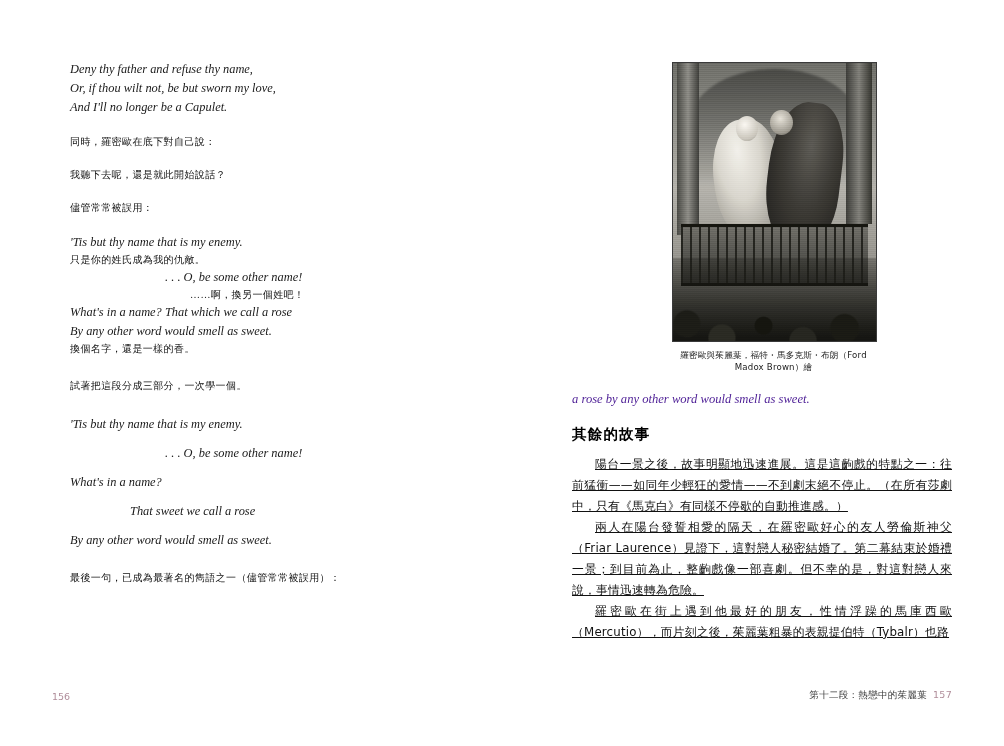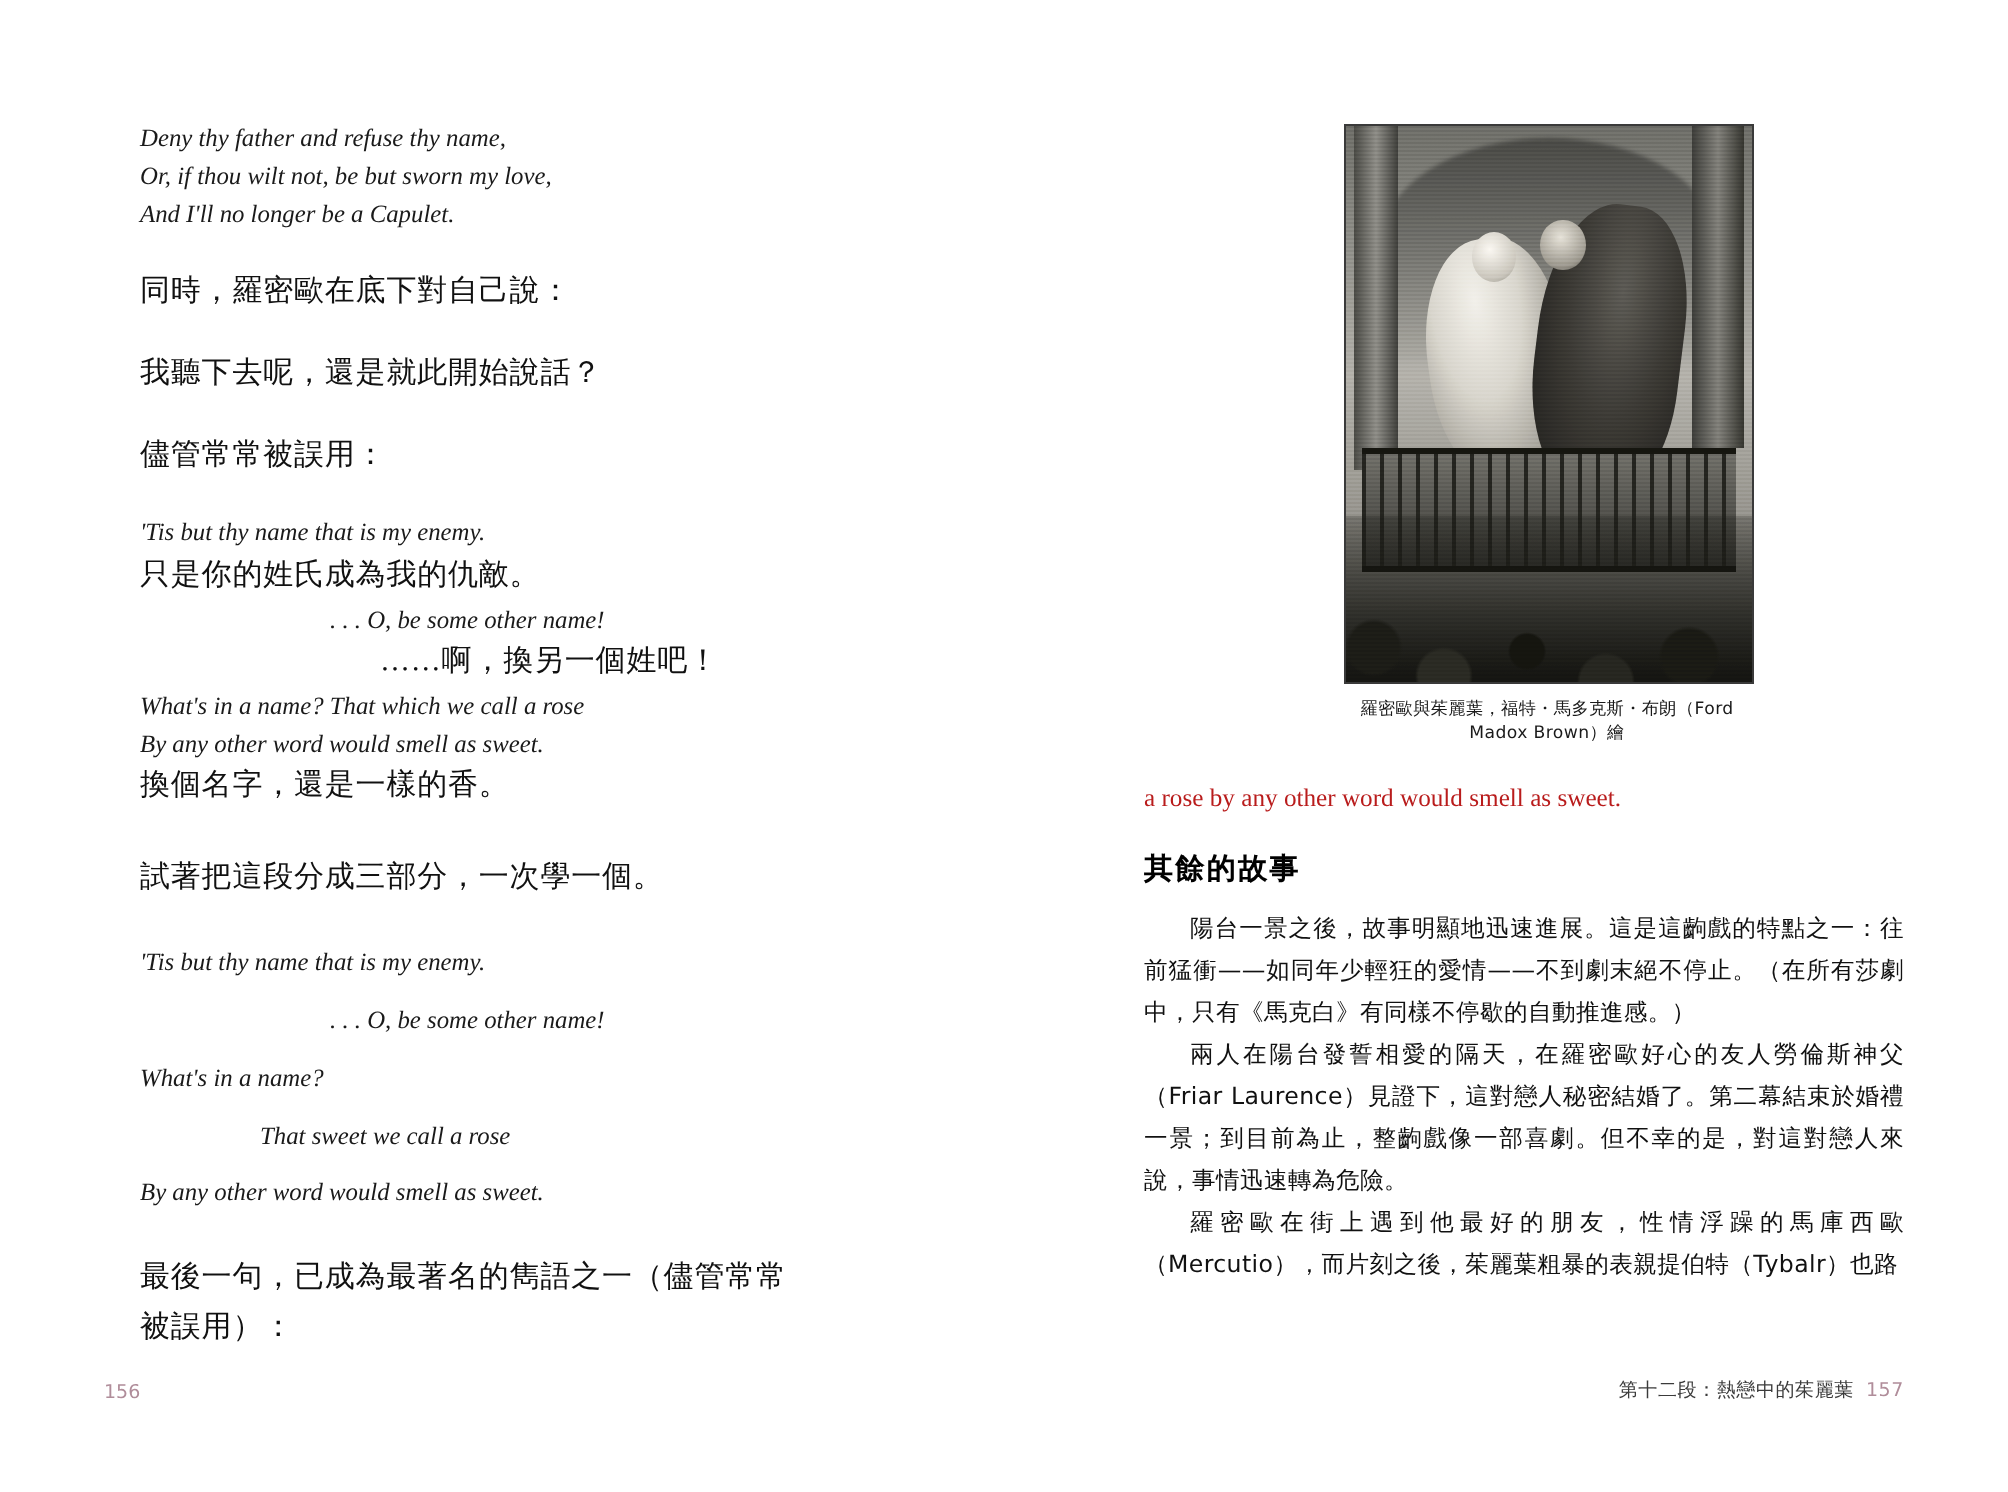--- a/index.html
+++ b/index.html
@@ -56,34 +56,34 @@
 
   .en {
     font-family: "Liberation Serif", serif;
     font-style: italic;
     font-size: 12.4px;
     line-height: 1.52;
     color: #1a1a1a;
   }
   .zh {
     font-family: Liberation Serif, serif;
-    font-size: 15px;
+    font-size: 10px;
     line-height: 1.62;
     color: #111111;
     letter-spacing: .4px;
   }
   .zh-body {
     font-family: "DejaVu Sans", "Liberation Sans", sans-serif;
     font-size: 11.8px;
     line-height: 1.78;
     color: #111111;
     letter-spacing: .2px;
     text-align: justify;
   }
-  .indent { text-indent: 23px; }
+  .indent { text-indent: 23px; text-decoration: underline; }
 
   .gap-sm { height: 10px; }
   .gap-md { height: 17px; }
   .gap-lg { height: 21px; }
 
   .ind1 { margin-left: 60px; }
   .ind2 { margin-left: 95px; }
   .ind3 { margin-left: 120px; }
 
   
@@ -213,22 +213,23 @@
     right: 52px;
     bottom: 44px;
     font-family: "DejaVu Sans", "Liberation Sans", sans-serif;
     font-size: 9.5px;
     color: #3b3b3b;
     letter-spacing: .3px;
   }
   .folio-right .num { color: #b08d9a; margin-left: 6px; }
 
   .right-quote {
+    font-style: italic;
     font-size: 12.6px;
-    color: #b91c1c;
+    color: #4c1d95;
   }
 </style>
 </head>
 <body>
 
 <div class="page-spread">
 
   <div class="spine"></div>
 
   <div class="page-left">

